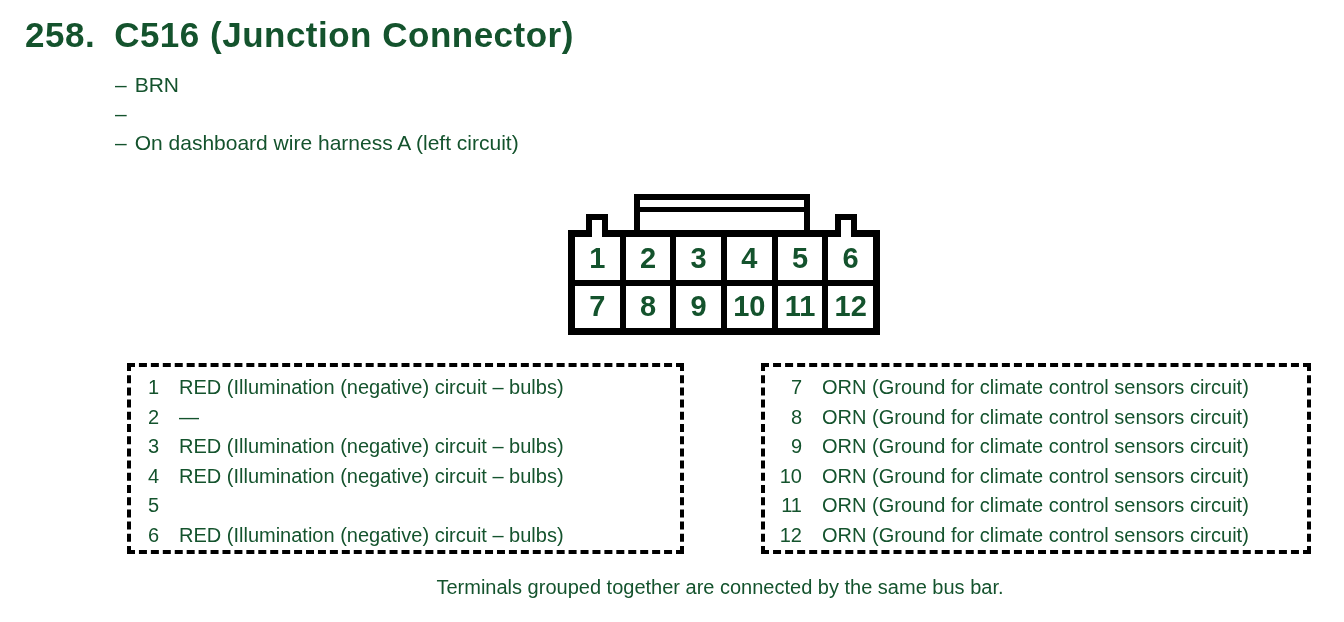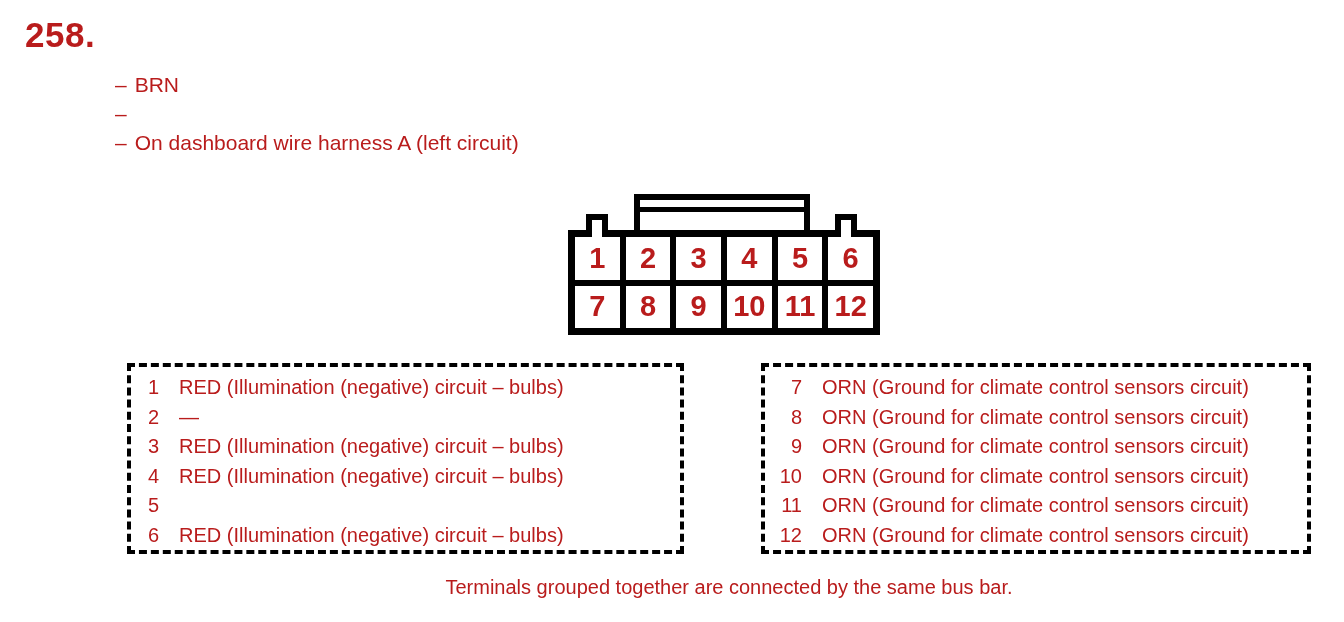--- a/index.html
+++ b/index.html
@@ -1,18 +1,18 @@
 <!DOCTYPE html>
 <html><head>
 <meta charset="utf-8">
 <style>
   html, body { margin:0; padding:0; background:#ffffff; }
   .sheet {
     position:relative; width:1344px; height:622px; overflow:hidden;
-    background:#ffffff; color:#b91c1c;
+    background:#ffffff; color:#14532d;
     font-family:"Liberation Sans", sans-serif;
     -webkit-font-smoothing:antialiased;
   }
 
   
   .title-row {
     position:absolute; left:25px; top:15px;
     display:flex; font-size:35px; font-weight:700; letter-spacing:0.5px;
     white-space:nowrap;
   }
@@ -61,31 +61,32 @@
   .pin-box.left  { left:127px; width:557px; }
   .pin-box.right { left:761px; width:550px; }
   .pin-row { display:flex; line-height:29.5px; white-space:nowrap; }
   .pin-no   { flex:none; text-align:right; }
   .pin-box.left  .pin-no { width:22px; }
   .pin-box.right .pin-no { width:31px; }
   .pin-desc { margin-left:20px; }
 
   
   .bus-note {
-    position:absolute; left:144px; top:576px; width:1170px;
+    position:absolute; left:135px; top:576px; width:1170px;
     text-align:center; font-size:20px;
   }
 </style>
 </head>
 <body>
 
 <div class="sheet">
 
   <div class="title-row">
     <span class="title-num">258.</span>
+    <span class="title-text">C516 (Junction Connector)</span>
   </div>
 
   <div class="notes">
     <div class="note-row">
       <span class="note-dash">–</span>
       <span>BRN</span>
     </div>
     <div class="note-row">
       <span class="note-dash">–</span>
     </div>

